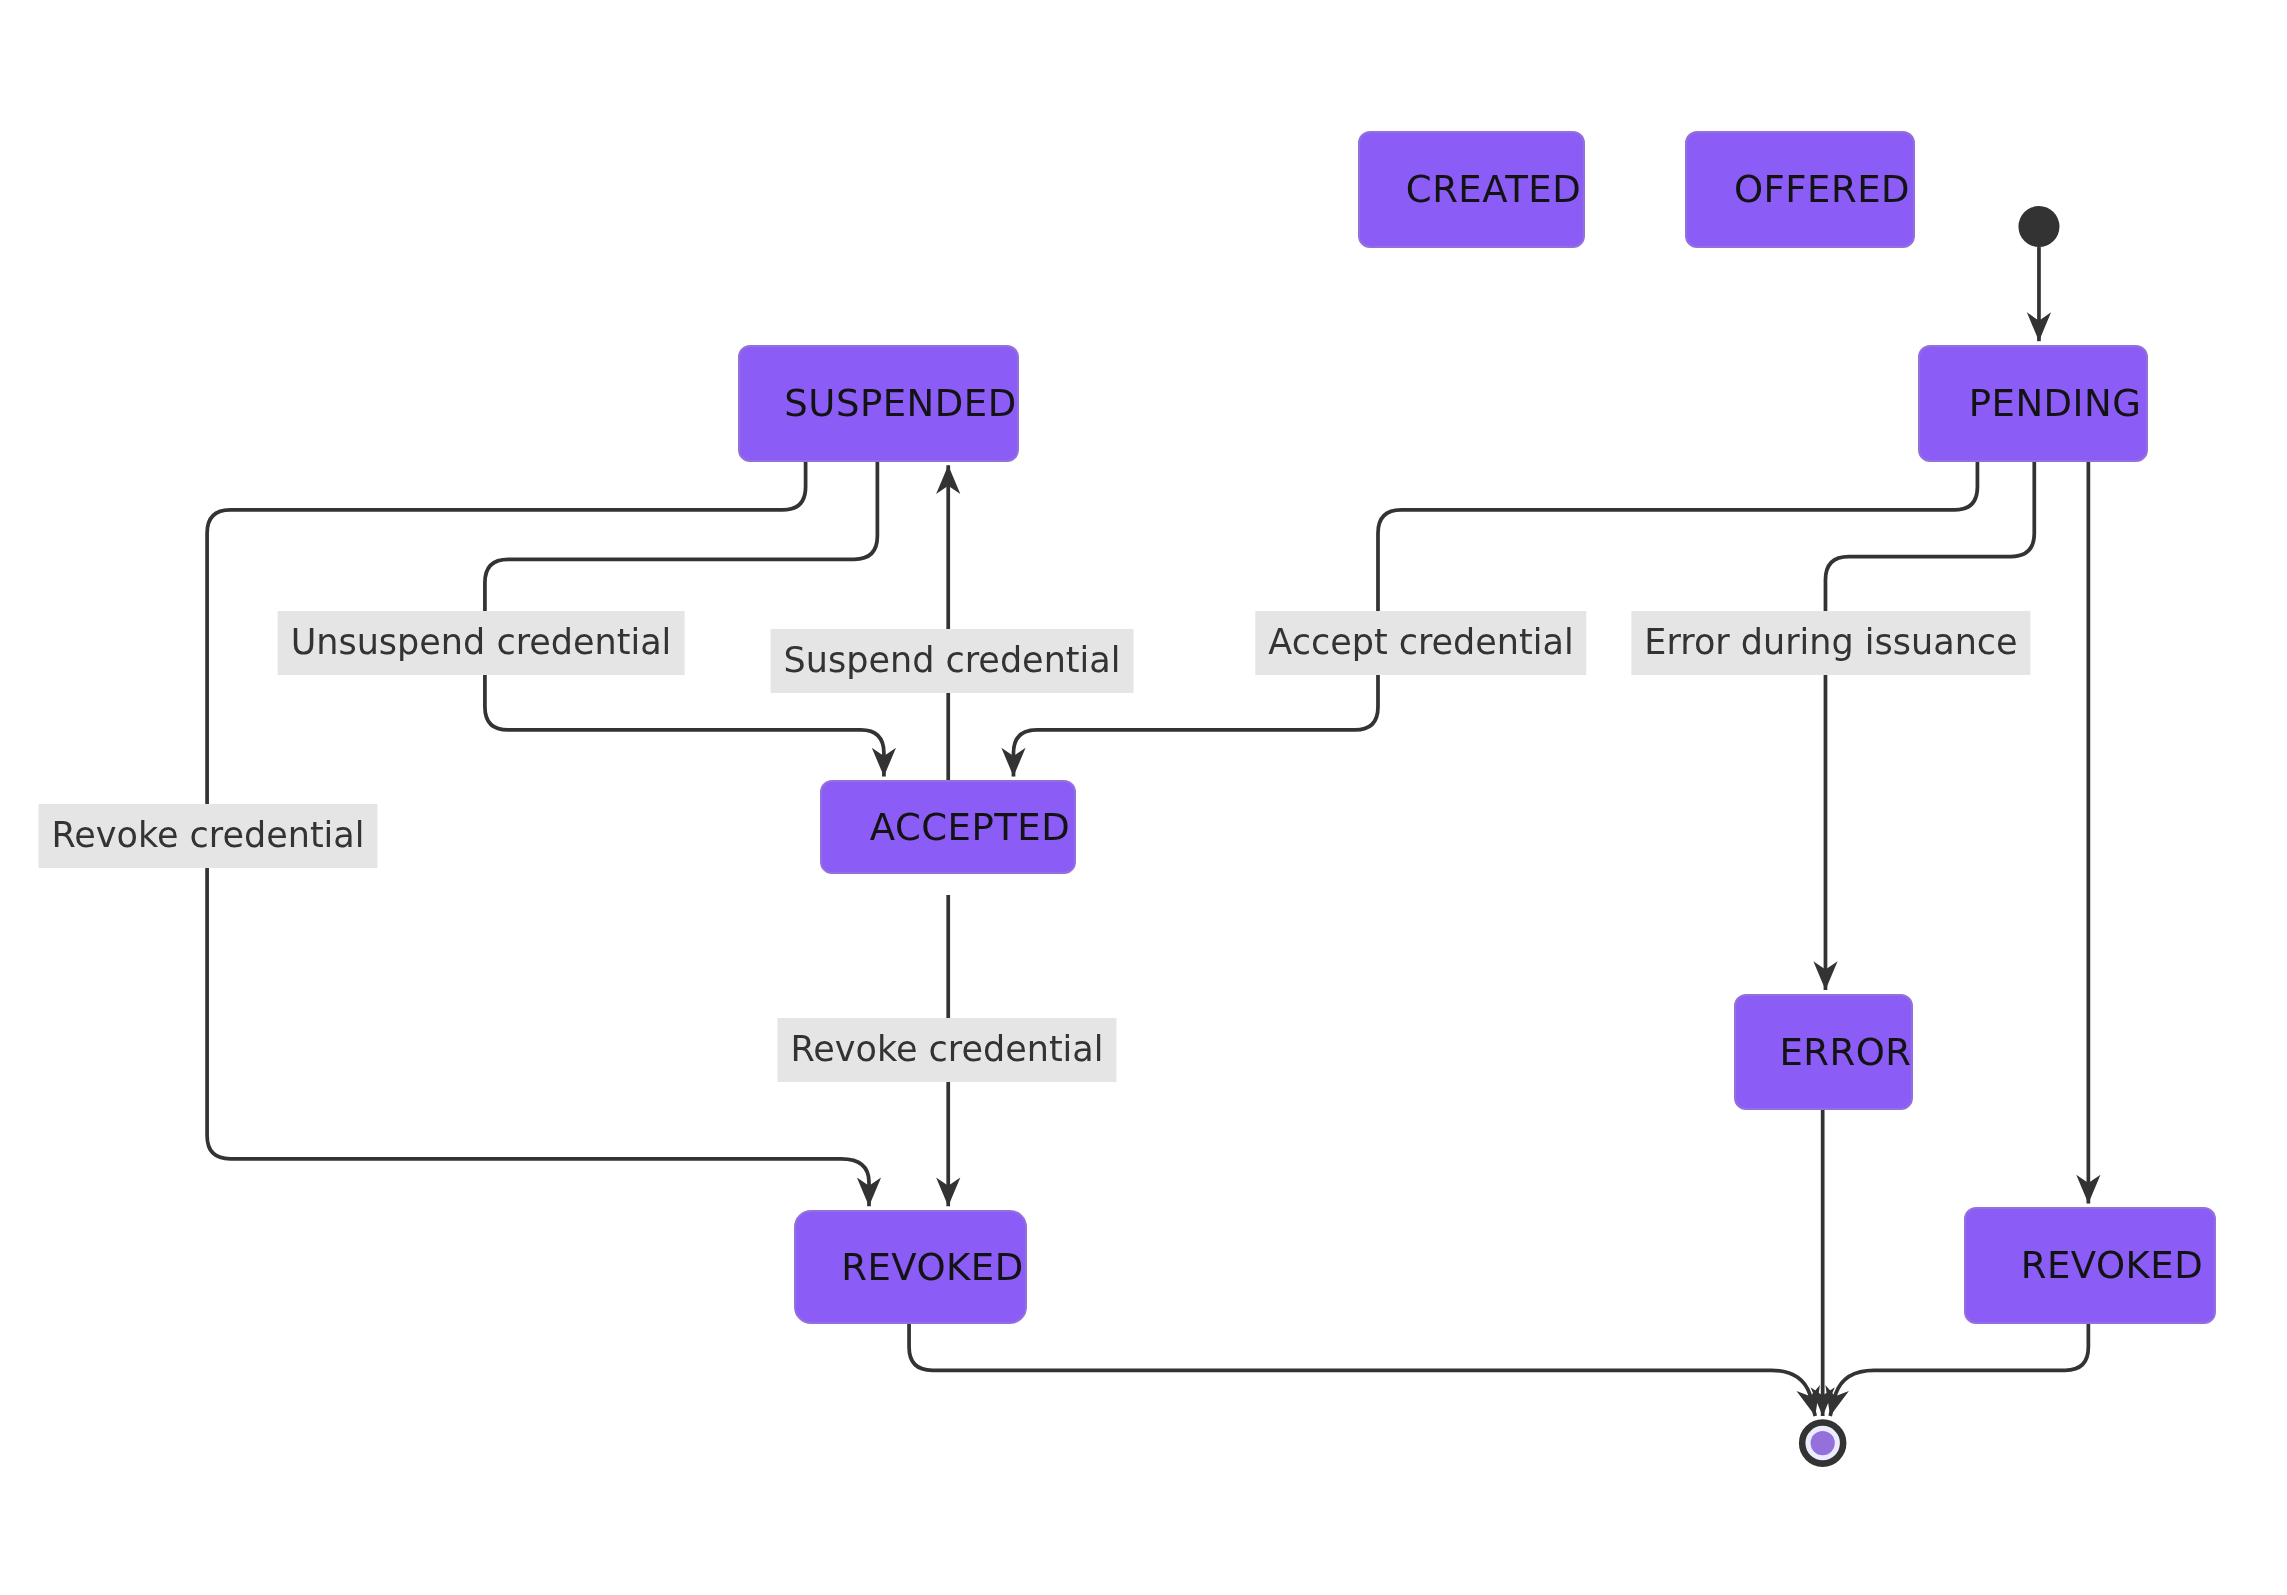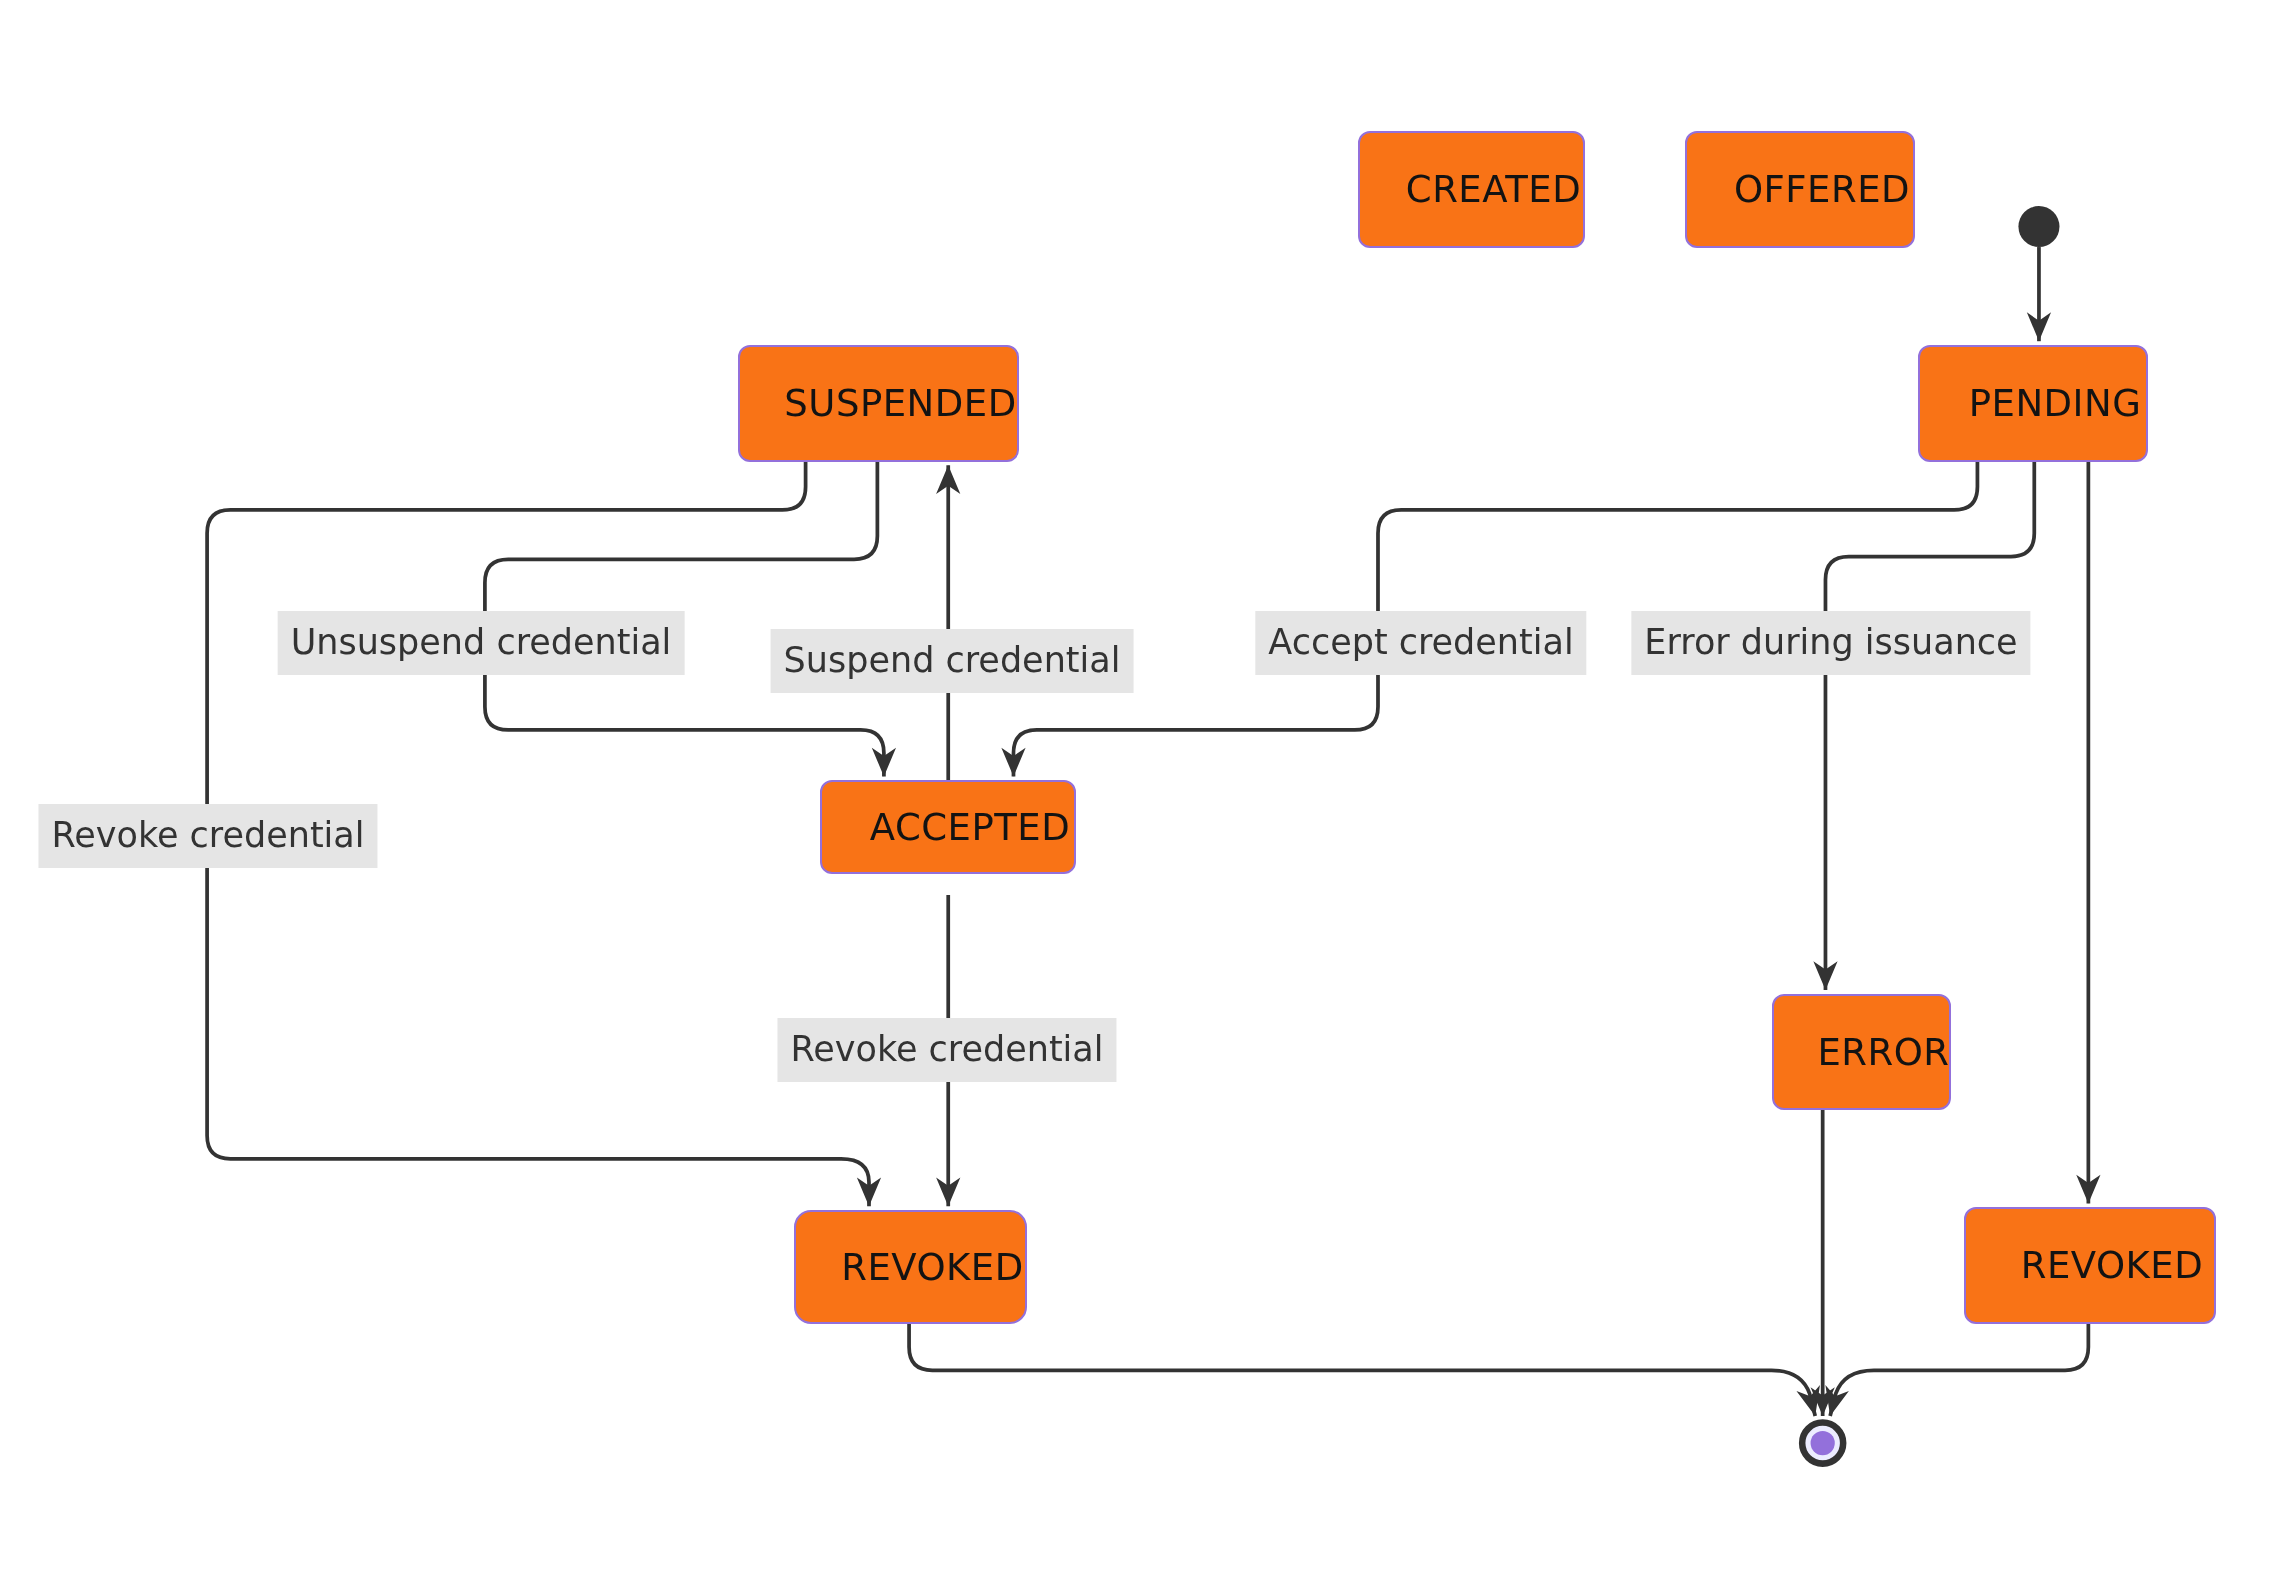--- a/index.html
+++ b/index.html
@@ -16,21 +16,21 @@
     overflow: hidden;
   }
   .edges-svg {
     position: absolute;
     left: 0; top: 0;
     width: 2288px;
     height: 1596px;
   }
   .state-node {
     position: absolute;
-    background: #f97316;
+    background: #8b5cf6;
     border: 2.8px solid #9370DB;
     border-radius: 12px;
     display: flex;
     align-items: center;
     justify-content: center;
     color: #131313;
     font-size: 37px;
     letter-spacing: 0.5px;
     box-sizing: border-box;
     white-space: nowrap;
@@ -45,21 +45,21 @@
     line-height: 1.25;
     padding: 10.3px 13px;
     white-space: nowrap;
   }
   
   .n-created   { left: 1358px; top: 131px;  width: 227px; height: 117px; }
   .n-offered   { left: 1685px; top: 131px;  width: 230px; height: 117px; }
   .n-pending   { left: 1918px; top: 345px;  width: 230px; height: 117px; }
   .n-suspended { left: 738px;  top: 345px;  width: 281px; height: 117px; }
   .n-accepted  { left: 820px;  top: 780px;  width: 256px; height: 94px; }
-  .n-error     { left: 1734px; top: 994px; width: 179px; height: 116px; margin-left: 38px; }
+  .n-error     { left: 1734px; top: 994px; width: 179px; height: 116px; }
   .n-revoked   { left: 794px;  top: 1210px; width: 233px; height: 114px; border-radius: 17px; }
   .n-rejected  { left: 1964px; top: 1207px; width: 252px; height: 117px; }
   
   .l-unsuspend     { left: 481px;  top: 611px; }
   .l-suspend       { left: 952px; top: 629px; }
   .l-accept        { left: 1384px; top: 611px; margin-left: 37px; }
   .l-error         { left: 1831px; top: 611px; }
   .l-revoke-left   { left: 208px;  top: 804px; }
   .l-reject        { left: 2094px; top: 804px; }
   .l-revoke-center { left: 947px; top: 1018px; }

